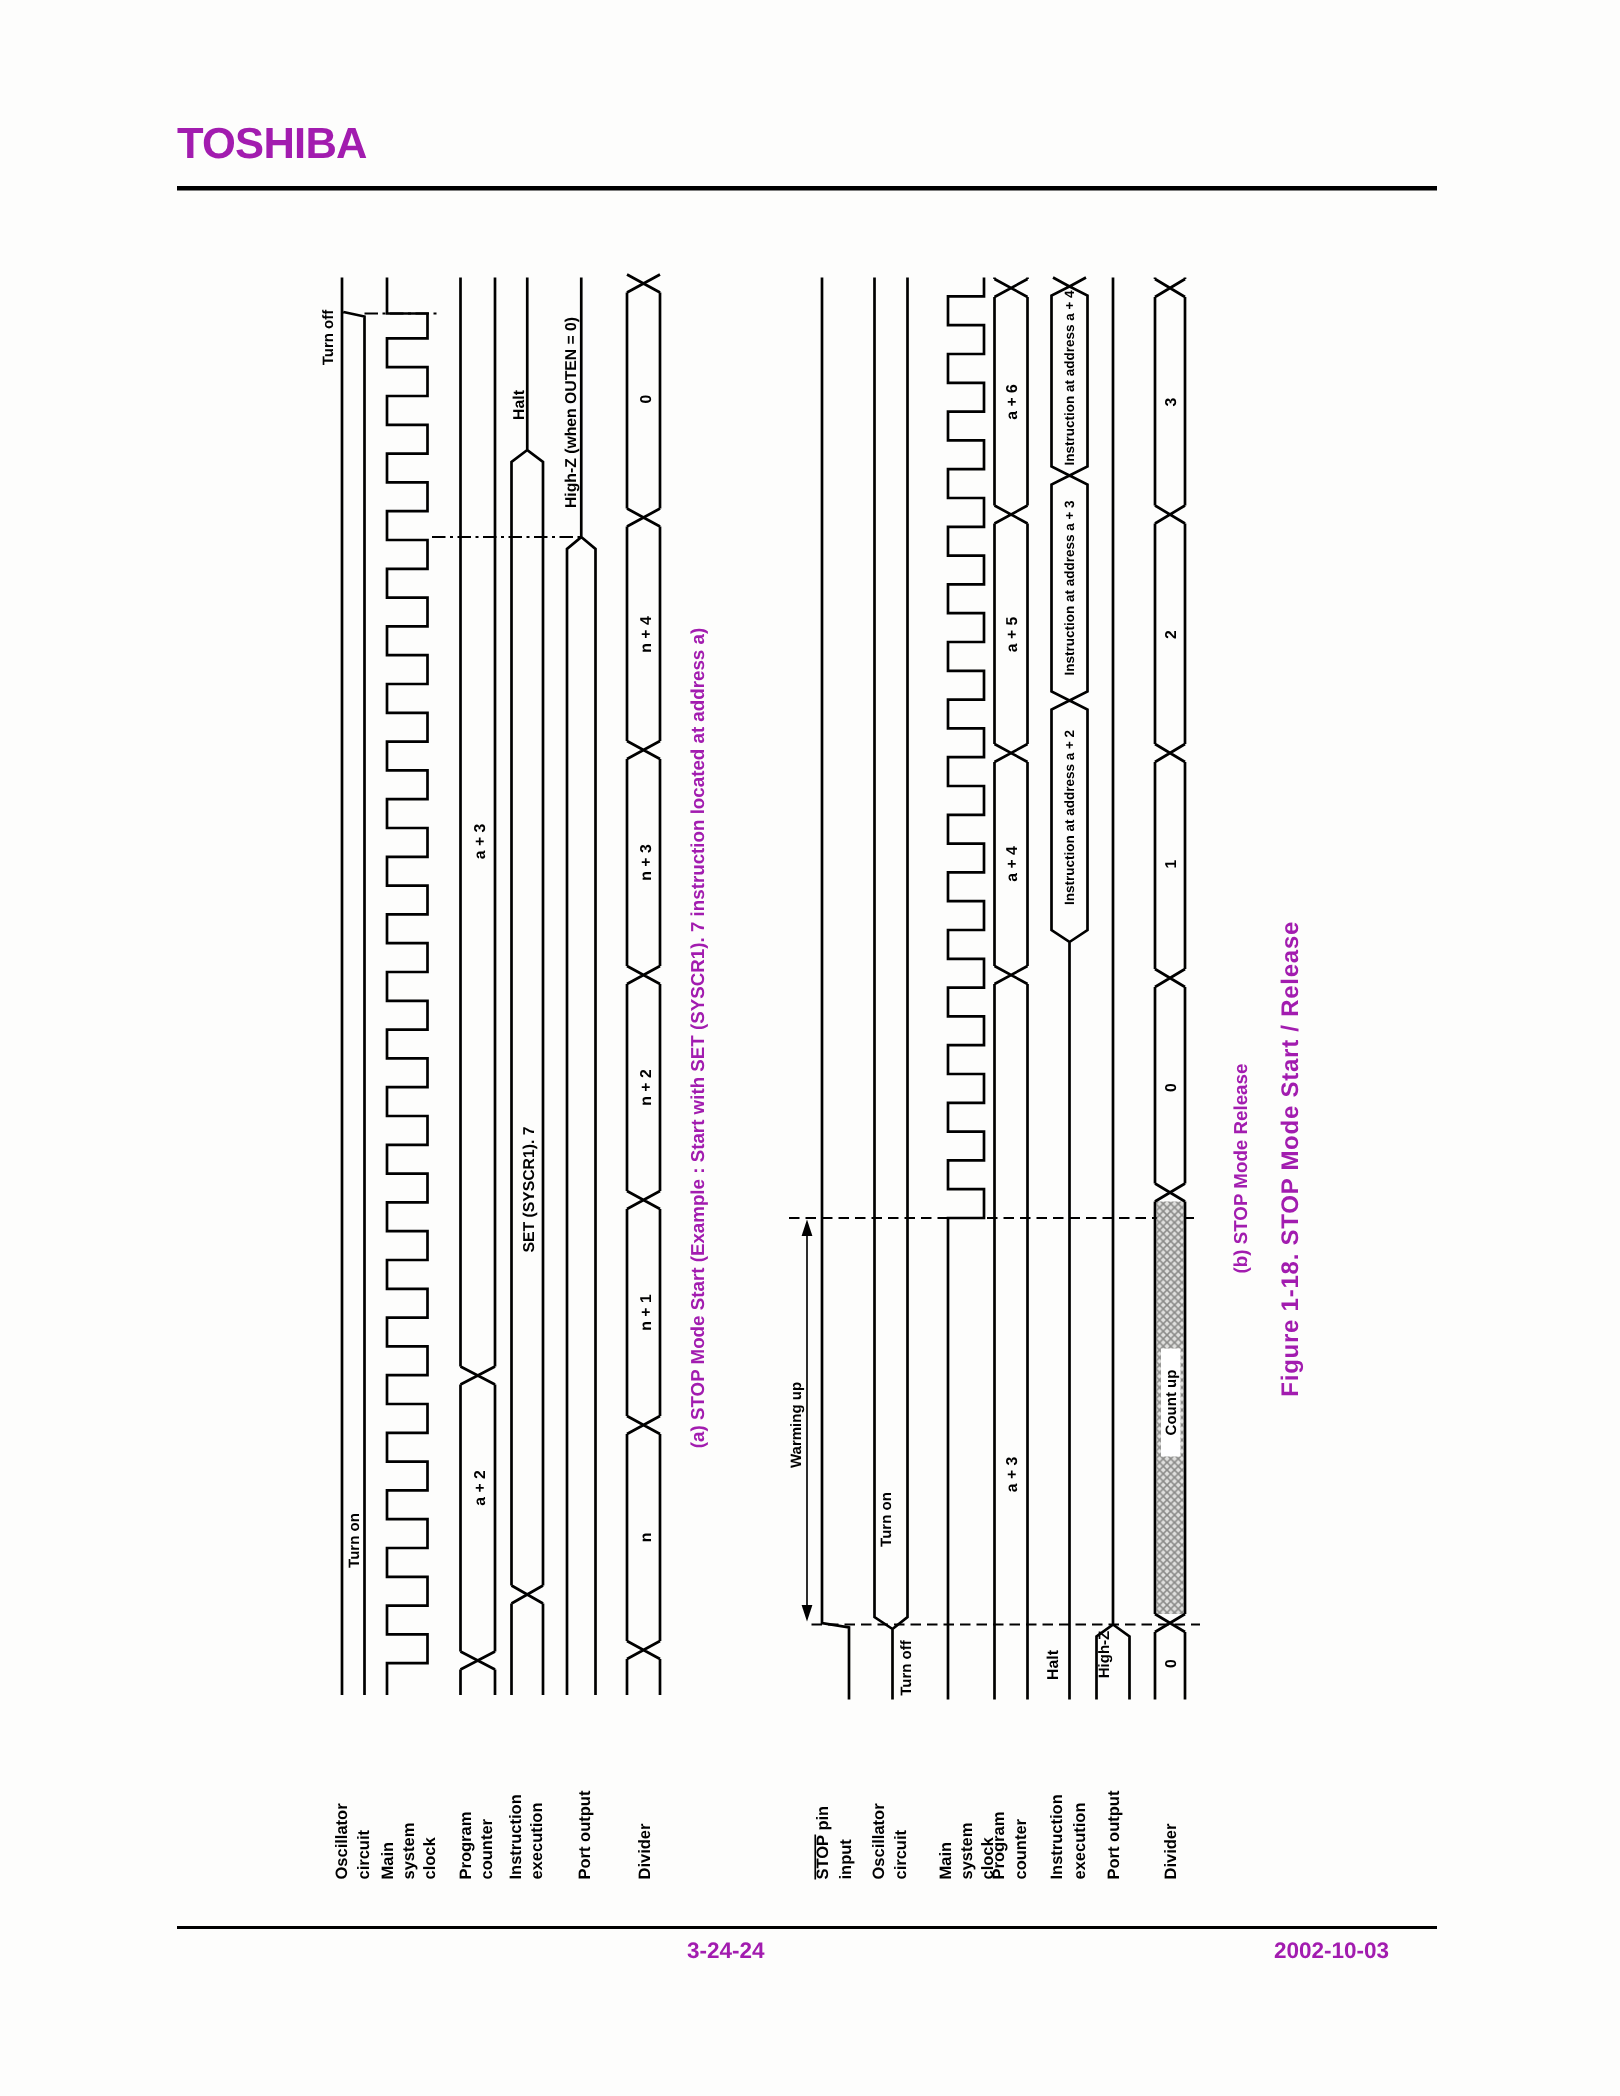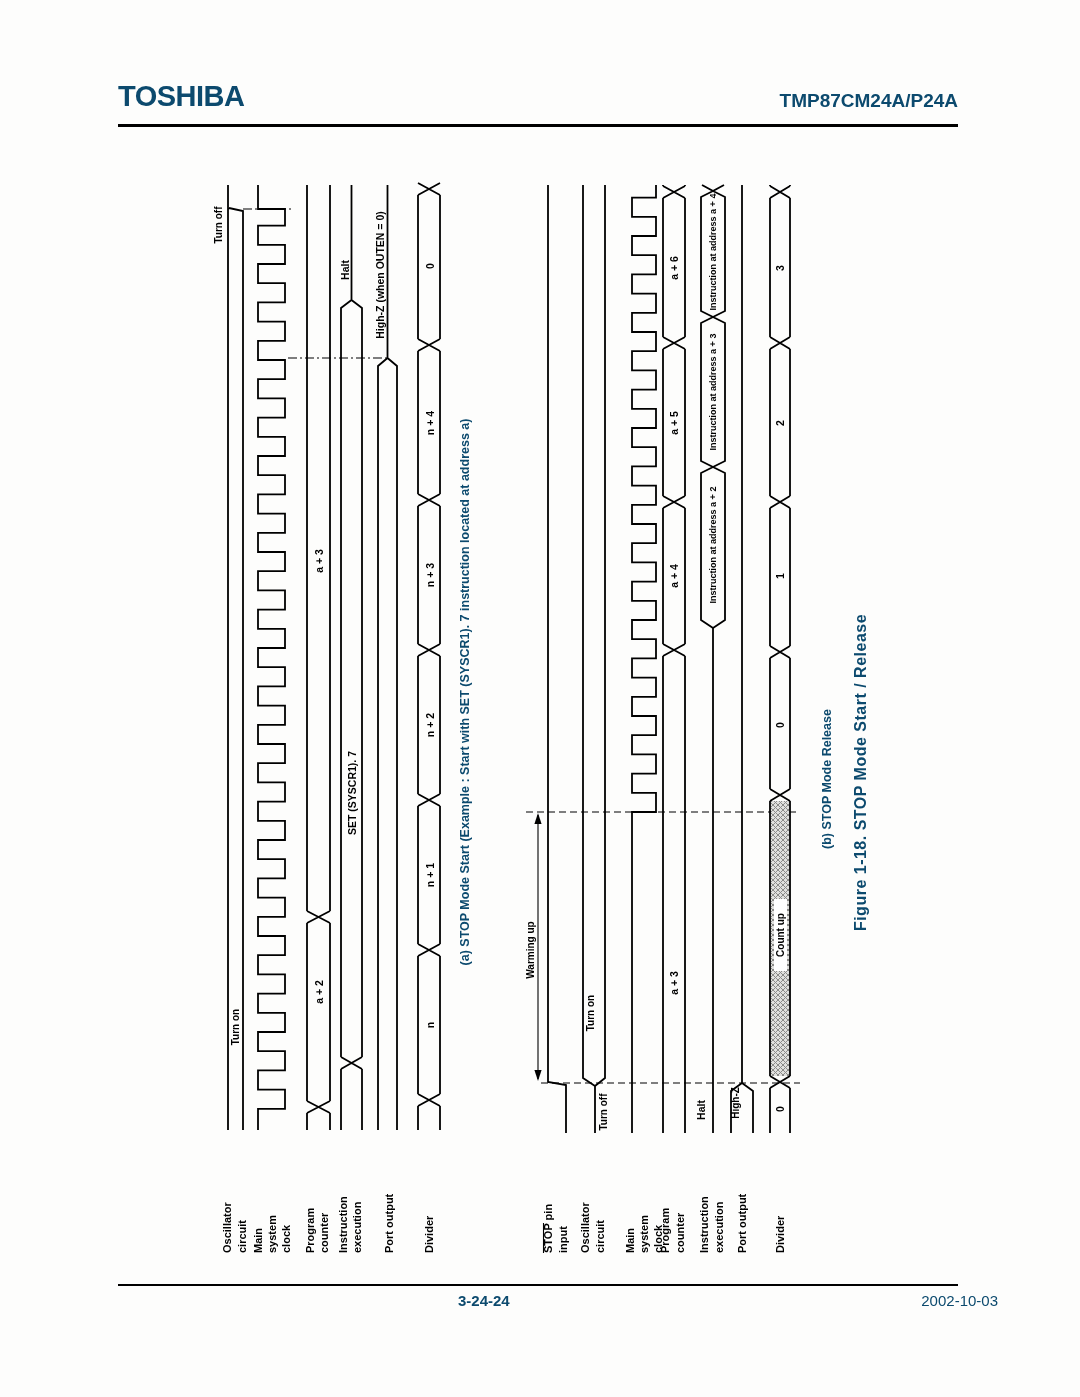--- a/index.html
+++ b/index.html
@@ -1,38 +1,37 @@
 <!DOCTYPE html>
 <html><head>
 <meta charset="utf-8">
 <style>
   html,body{margin:0;padding:0;background:#888;}
-  .page{position:relative;width:1080px;height:1397px;background:#fdfdfc;font-family:"Liberation Sans",sans-serif;color:#0c4a6e;overflow:hidden;margin:0 auto;}
+  .page{position:relative;width:1080px;height:1397px;background:#fdfdfc;font-family:"Liberation Sans",sans-serif;color:#a21caf;overflow:hidden;margin:0 auto;}
   .brand{position:absolute;left:118px;top:80px;font-size:29px;font-weight:800;letter-spacing:-0.5px;}
   .part{position:absolute;left:600px;top:90px;width:358px;text-align:right;font-size:19px;font-weight:700;}
   .rule{position:absolute;left:118px;width:840px;background:#000;}
   .rule.top{top:124px;height:3px;}
   .rule.bottom{top:1284px;height:2px;}
   .rot{position:absolute;transform-origin:0 0;transform:rotate(-90deg);white-space:nowrap;}
   .diagA{left:200px;top:1265px;width:1085px;height:255px;}
   .diagB{left:523px;top:1265px;width:1090px;height:287px;}
   .capA{left:458px;top:1222px;width:1060px;height:22px;text-align:center;font-size:12.5px;font-weight:600;}
   .capB{left:820px;top:899px;width:240px;height:22px;text-align:center;font-size:12.5px;font-weight:600;}
   .figTitle{left:852px;top:1000px;width:455px;height:26px;text-align:center;font-size:16px;font-weight:700;letter-spacing:0.5px;}
   .pageNum{position:absolute;left:458px;top:1292px;width:160px;text-align:left;font-size:15px;font-weight:700;}
-  .dateStamp{position:absolute;left:838px;top:1292px;width:160px;text-align:right;font-size:15px;font-weight:400;}
+  .dateStamp{position:absolute;left:766px;top:1292px;width:160px;text-align:right;font-size:15px;font-weight:700;}
   svg{display:block;}
   svg text{font-family:"Liberation Sans",sans-serif;fill:#000;}
 </style>
 </head>
 <body>
 
 <div class="page">
   <div class="brand">TOSHIBA</div>
-  <div class="part">TMP87CM24A/P24A</div>
   <div class="rule top"></div>
 
   <div class="rot diagA">
     <svg id="svg-a" width="1085" height="255" viewBox="0 0 1085 255">
         <text x="12" y="31" font-size="11" text-anchor="start" font-weight="700">Oscillator</text>
         <text x="12" y="46" font-size="11" text-anchor="start" font-weight="700">circuit</text>
         <text x="12" y="62" font-size="11" text-anchor="start" font-weight="700">Main</text>
         <text x="12" y="76" font-size="11" text-anchor="start" font-weight="700">system</text>
         <text x="12" y="90" font-size="11" text-anchor="start" font-weight="700">clock</text>
         <text x="12" y="114" font-size="11" text-anchor="start" font-weight="700">Program</text>

